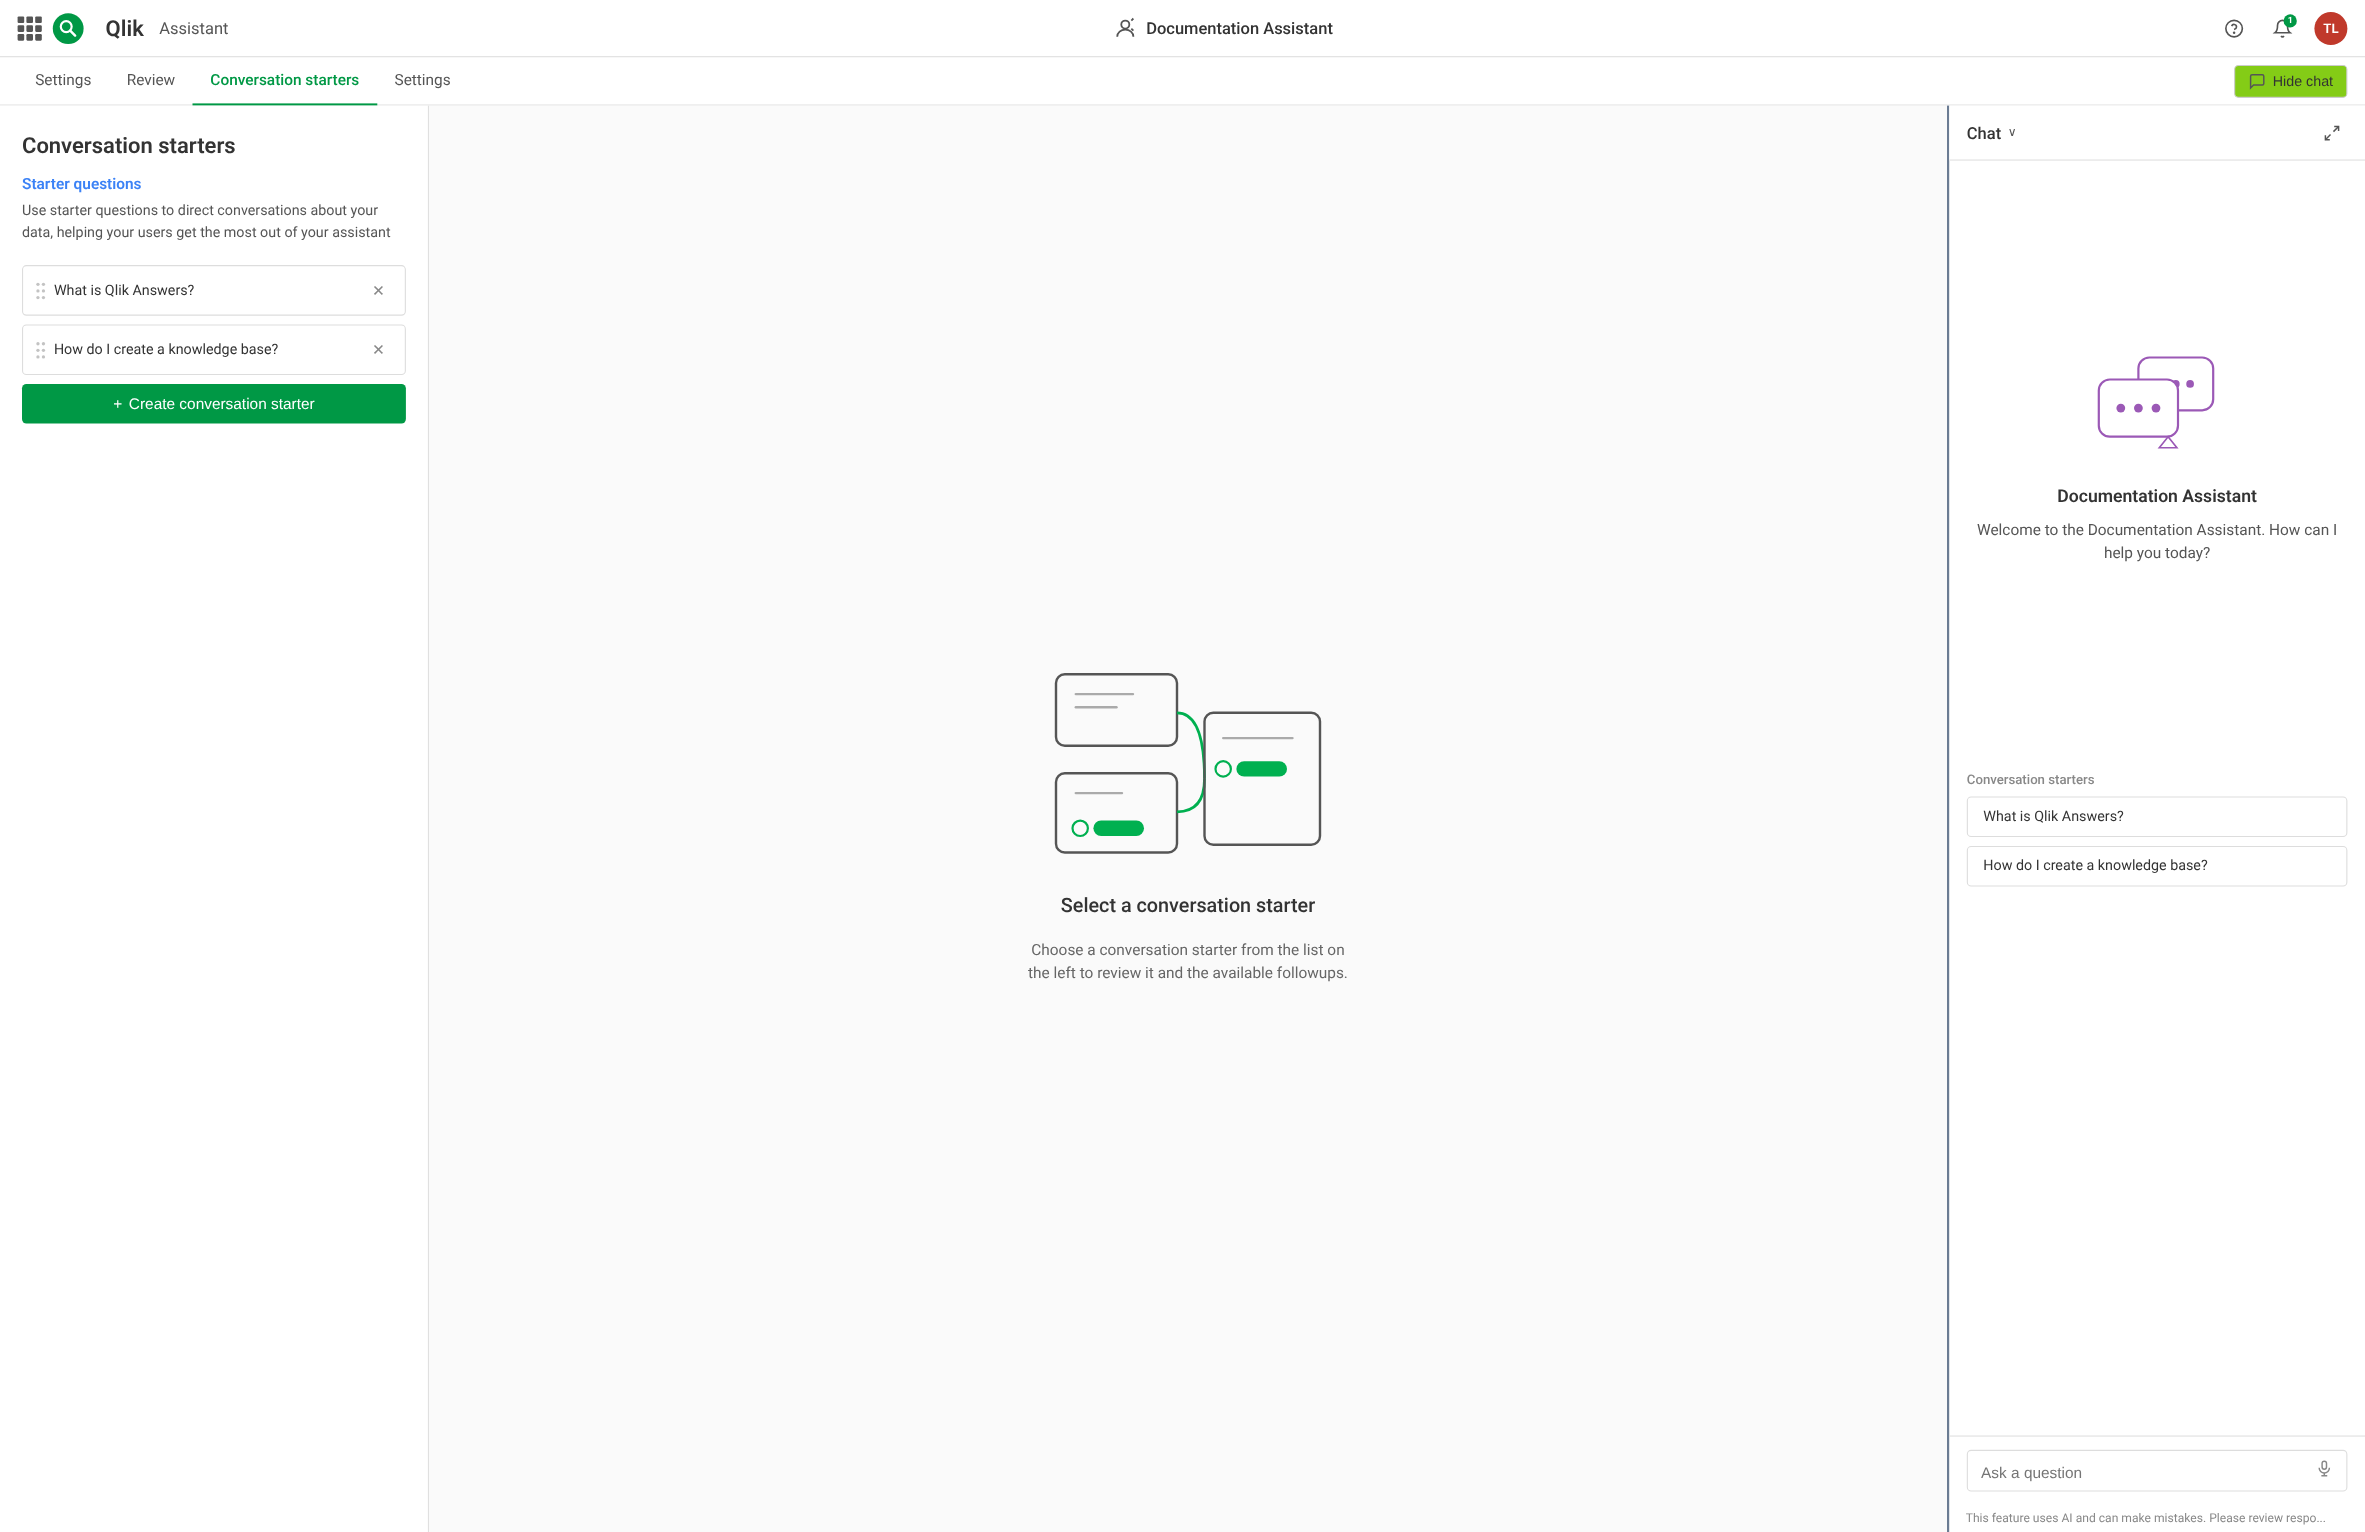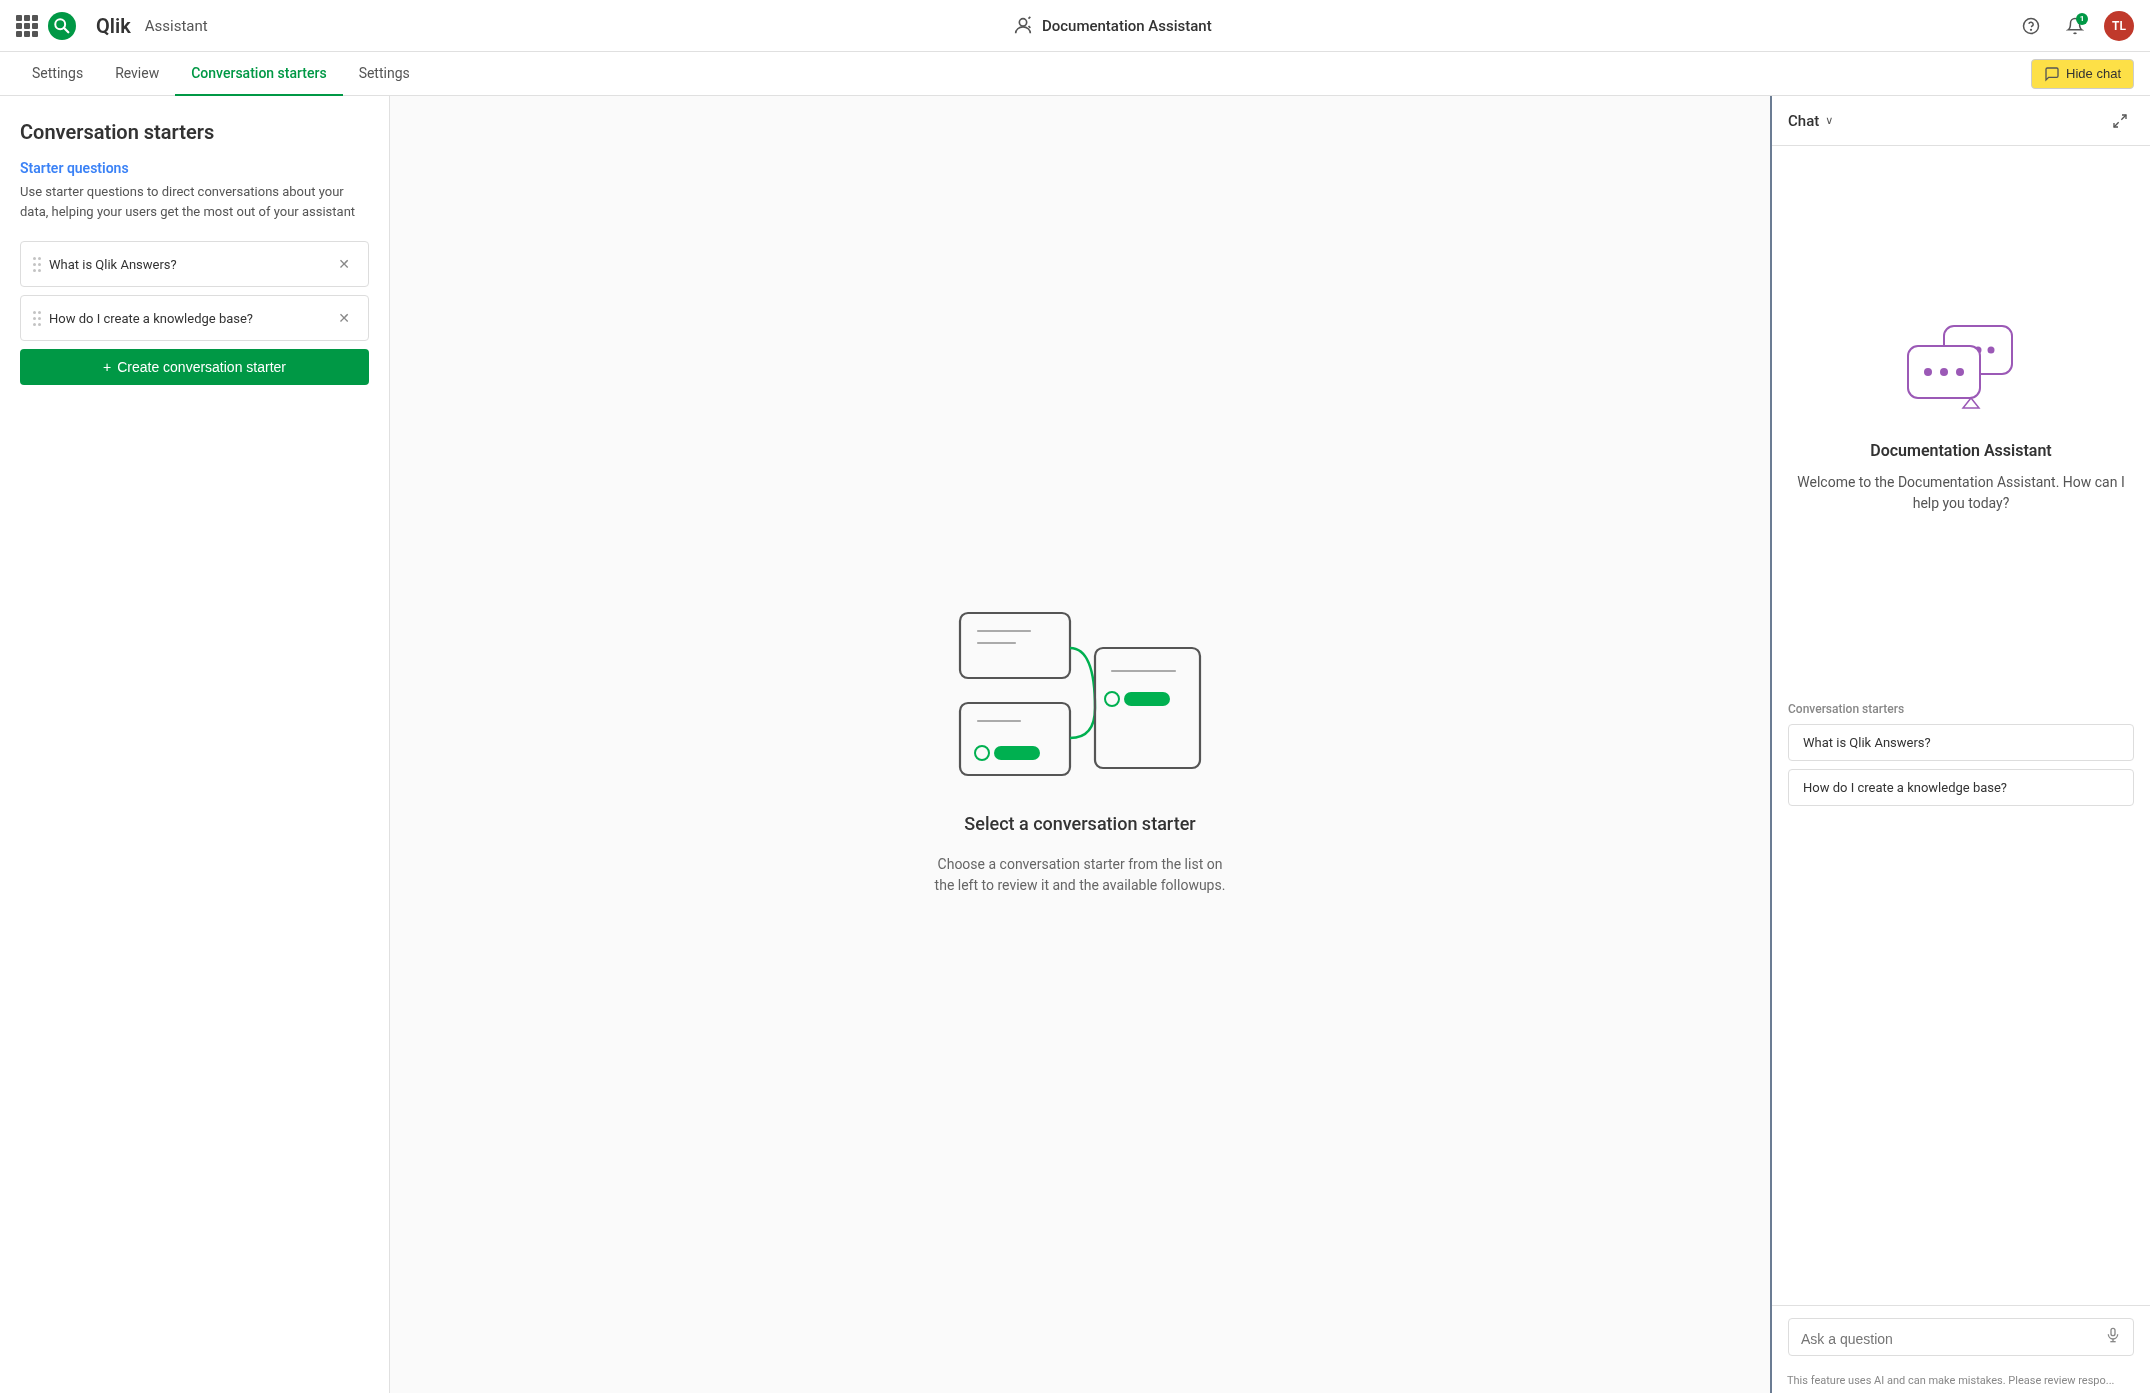--- a/index.html
+++ b/index.html
@@ -29,21 +29,21 @@
     
     .tab-bar {
       display: flex; align-items: center; background: #fff; border-bottom: 1px solid #e0e0e0;
       padding: 0 16px; height: 44px; gap: 0;
     }
     .tab-item { padding: 0 16px; height: 44px; display: flex; align-items: center; cursor: pointer; font-size: 14px; color: #555; border-bottom: 2px solid transparent; }
     .tab-item.active { color: #009845; border-bottom: 2px solid #009845; font-weight: 500; }
     .tab-bar-right { margin-left: auto; }
     .hide-chat-btn {
       display: flex; align-items: center; gap: 6px; padding: 6px 12px;
-      border: 1px solid #ccc; border-radius: 4px; background: #fde047; cursor: pointer; font-size: 13px; color: #333;
+      border: 1px solid #ccc; border-radius: 4px; background: #84cc16; cursor: pointer; font-size: 13px; color: #333;
     }
 
     
     .main-layout { display: flex; height: calc(100vh - 96px); }
 
     
     .sidebar {
       width: 390px; min-width: 390px; background: #fff; border-right: 1px solid #e0e0e0;
       padding: 24px 20px; overflow-y: auto;
     }

